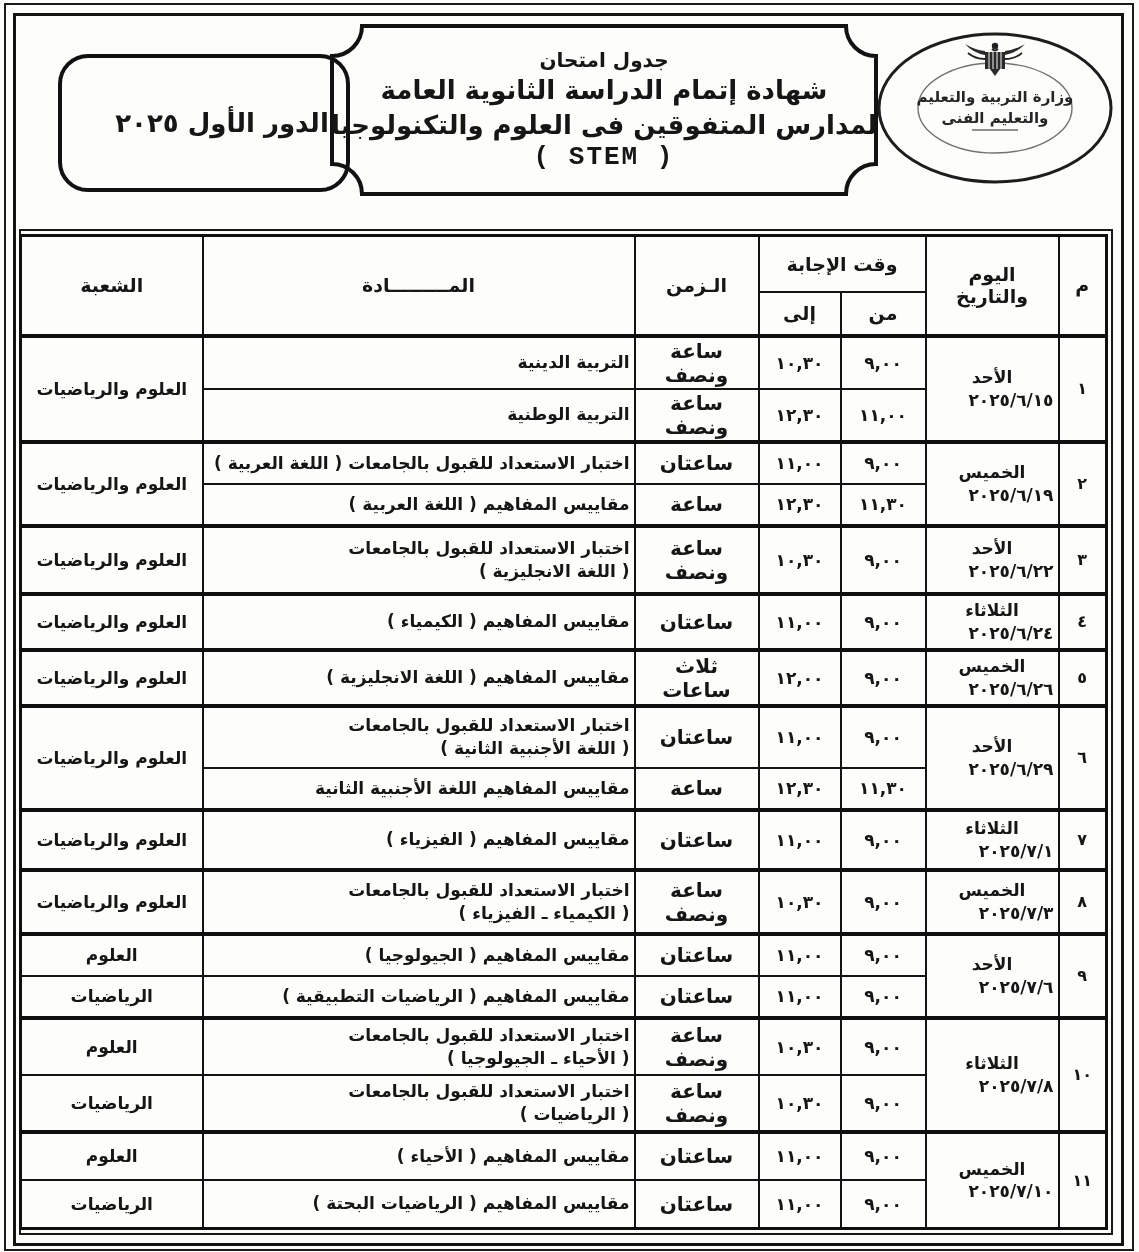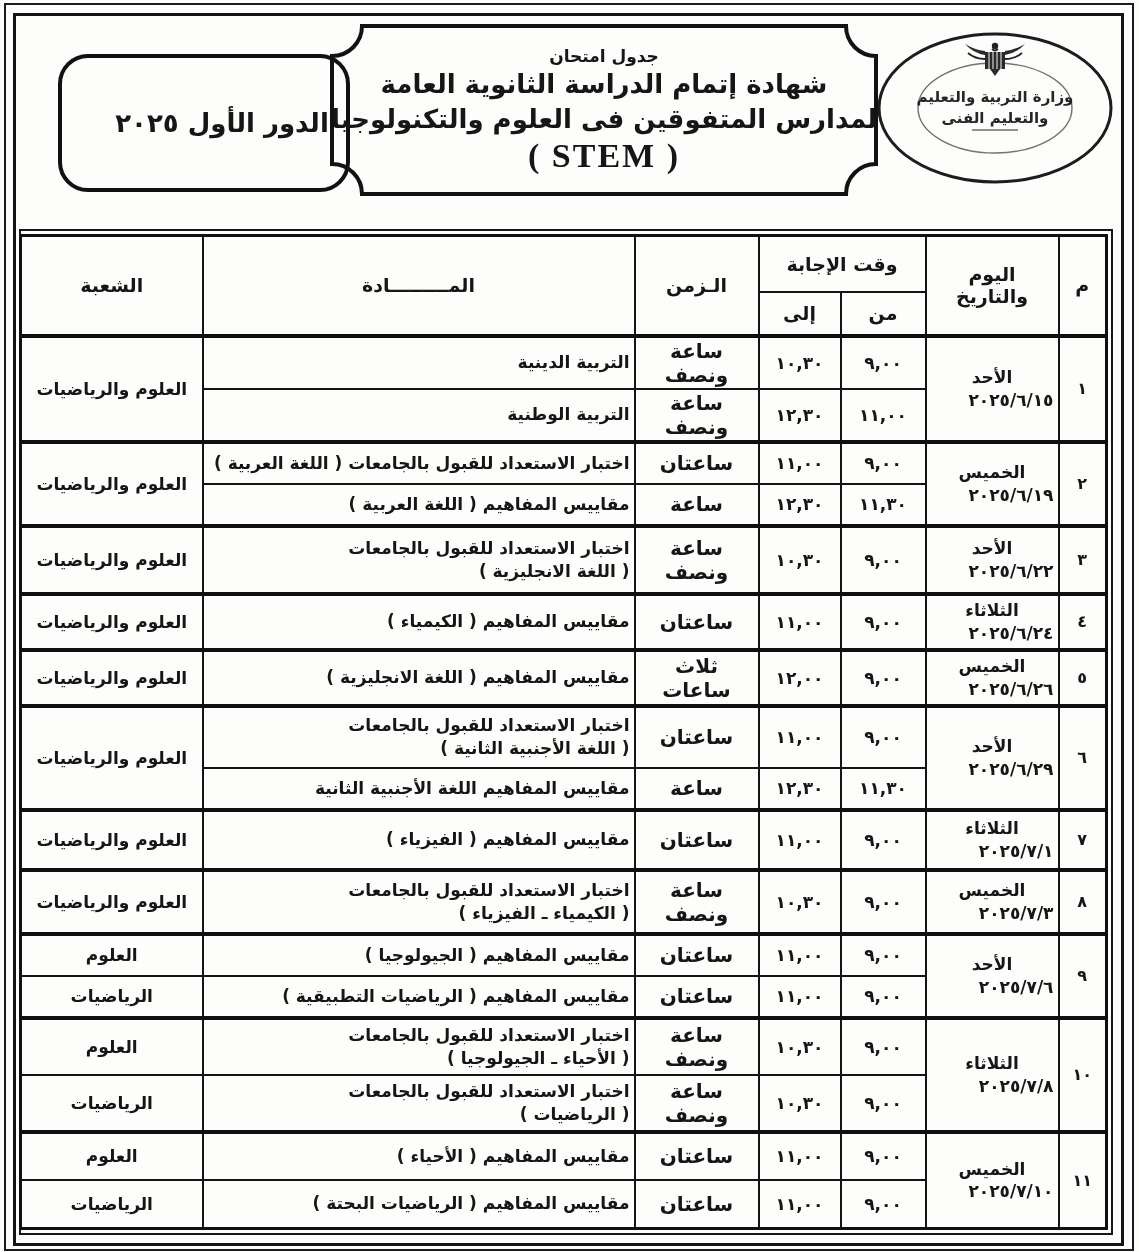--- a/index.html
+++ b/index.html
@@ -20,24 +20,24 @@
     font-size:26px;font-weight:bold;letter-spacing:0.5px;padding-left:36px;
   }
 
   
   .plaque{position:absolute;left:328px;top:22px;width:552px;height:176px;}
   .plaque svg{position:absolute;inset:0;width:100%;height:100%;}
   .plaque-text{
     position:absolute;inset:0;display:flex;flex-direction:column;
     align-items:center;justify-content:center;gap:2px;font-weight:bold;text-align:center;
   }
-  .t1{font-size:17px;line-height:1.2;}
+  .t1{font-size:20px;line-height:1.2;}
   .t2{font-size:26px;line-height:1.25;}
   .t3{font-size:26px;line-height:1.25;}
-  .t4{font-size:34px;direction:ltr;font-family:Liberation Serif, serif;letter-spacing:2px;line-height:1.1;}
+  .t4{font-size:26px;direction:ltr;font-family:Liberation Mono, monospace;letter-spacing:2px;line-height:1.1;}
 
   
   .seal{position:absolute;left:872px;top:28px;width:246px;height:160px;}
   .seal svg{width:100%;height:100%;}
 
   
   .tbl-wrap{position:absolute;left:19px;top:229px;width:1094px;border:2px solid #181818;padding:3px;background:#fdfdfb;box-sizing:border-box;}
   table{width:100%;border-collapse:collapse;border:3px solid #0f0f0f;table-layout:fixed;direction:rtl;}
   th,td{
     border:2px solid #141414;text-align:center;vertical-align:middle;

